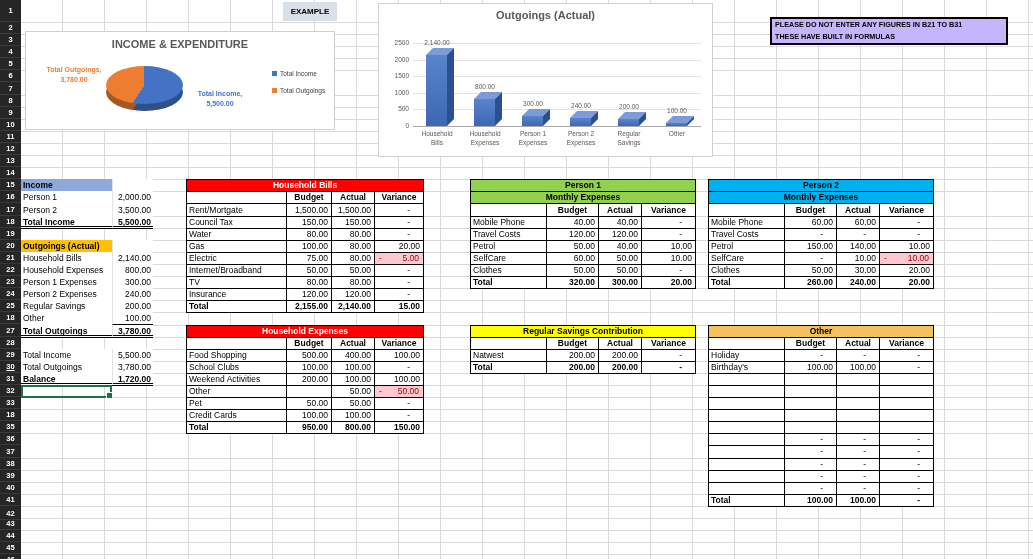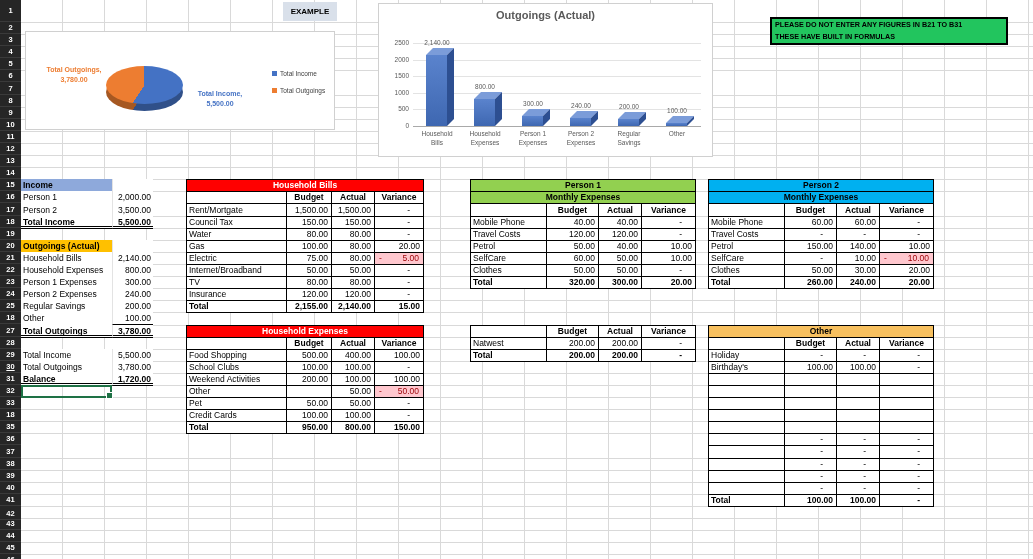--- a/index.html
+++ b/index.html
@@ -12,21 +12,21 @@
          background:repeating-linear-gradient(to bottom,transparent 0 11.1px,#d9d9d9 11.1px 12.1px)}
   
   .rowhdrs{position:absolute;left:0;top:0;width:21px;height:559px;background:#262626}
   .rn{position:absolute;left:0;width:21px;display:flex;align-items:center;justify-content:center;
       color:#fff;font-size:7.5px;font-weight:bold;border-bottom:1px solid #3a3a3a;box-sizing:border-box}
   
   .title-cell{position:absolute;left:21px;top:0;width:166px;height:22px;background:#92D050;
               display:flex;align-items:center;padding-left:4px;font-size:14.5px;font-weight:bold;box-sizing:border-box}
   .example-cell{position:absolute;left:283px;top:2px;width:54px;height:19px;background:#D9E0EA;
                 display:flex;align-items:center;justify-content:center;font-size:8px;font-weight:bold}
-  .warning{position:absolute;left:770px;top:17px;width:238px;height:28px;background:#22c55e;
+  .warning{position:absolute;left:770px;top:17px;width:238px;height:28px;background:#c4b5fd;
            border:2px solid #000;box-sizing:border-box;font-size:7.2px;font-weight:bold;
            line-height:1.6;padding:0 3px}
   
   .piebox{position:absolute;left:25px;top:31px;width:308px;height:97px;background:#fff;border:1px solid #d0d0d0}
   .ptitle{position:absolute;left:0;top:6px;width:100%;text-align:center;font-size:11px;font-weight:bold;color:#595959}
   .pie-depth,.pie-top{position:absolute;left:80px;width:77px;height:38px;border-radius:50%}
   .pie-depth{top:41px;filter:brightness(.7)}
   .pie-top{top:34px}
   .plabel{position:absolute;white-space:pre-line;font-weight:bold;font-size:7px;text-align:center;line-height:1.45}
   .plabel.out{color:#ED7D31;left:16px;top:33px;width:64px}
@@ -124,20 +124,21 @@
     </div>
 
   <div class="example-cell">EXAMPLE</div>
 
   <div class="warning">
     <div>PLEASE DO NOT ENTER ANY FIGURES IN B21 TO B31</div>
     <div>THESE HAVE BUILT IN FORMULAS</div>
   </div>
 
   <div class="piebox">
+    <div class="ptitle">INCOME &amp; EXPENDITURE</div>
     <div class="pie-depth" style="background: conic-gradient(rgb(68, 114, 196) 0deg, rgb(68, 114, 196) 213.362deg, rgb(237, 125, 49) 213.362deg, rgb(237, 125, 49) 360deg);"></div>
     <div class="pie-top" style="background: conic-gradient(rgb(68, 114, 196) 0deg, rgb(68, 114, 196) 213.362deg, rgb(237, 125, 49) 213.362deg, rgb(237, 125, 49) 360deg);"></div>
     <div class="plabel out">Total Outgoings,
 3,780.00</div>
     <div class="plabel inc">Total Income,
 5,500.00</div>
     <div class="plegend">
         <div class="litem">
           <div class="lsq" style="background: rgb(68, 114, 196);"></div>
           <div>Total Income</div>
@@ -487,20 +488,23 @@
         </div>
         <div class="drow">
           <div class="dcell lbl b" style="width: 76px;">Total</div>
           <div class="dcell num b" style="width: 52px;">260.00</div>
           <div class="dcell num b" style="width: 43px;">240.00</div>
           <div class="dcell num b" style="width: 54px;">20.00</div>
         </div>
       </div>
       <div class="dtable" style="left: 470px; top: 324.5px; width: 225px;">
         <div class="drow">
+          <div class="dcell ttl" style="width: 225px; background: rgb(255, 255, 0); color: rgb(0, 0, 0);">Regular Savings Contribution</div>
+        </div>
+        <div class="drow">
           <div class="dcell " style="width: 76px;"></div>
           <div class="dcell ttl" style="width: 52px;">Budget</div>
           <div class="dcell ttl" style="width: 43px;">Actual</div>
           <div class="dcell ttl" style="width: 54px;">Variance</div>
         </div>
         <div class="drow">
           <div class="dcell lbl" style="width: 76px;">Natwest</div>
           <div class="dcell num" style="width: 52px;">200.00</div>
           <div class="dcell num" style="width: 43px;">200.00</div>
           <div class="dcell num dash" style="width: 54px;">-</div>

